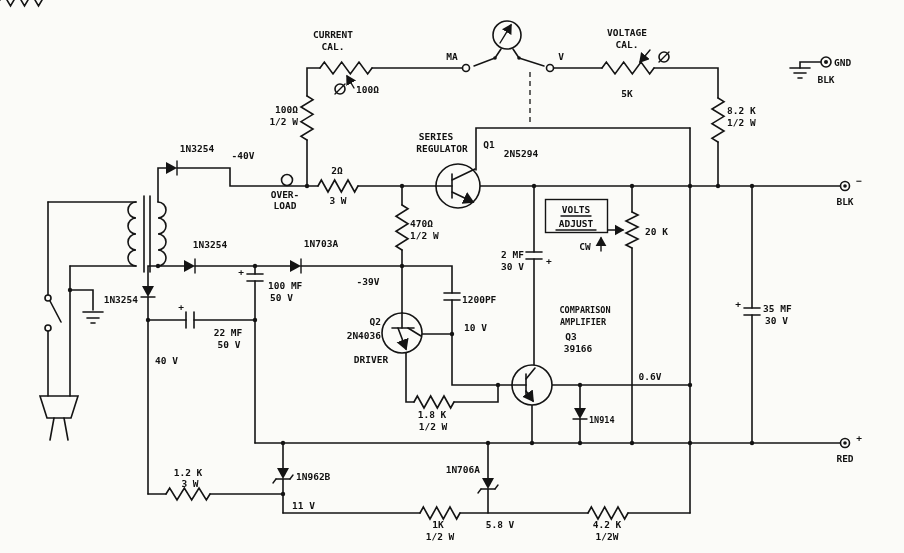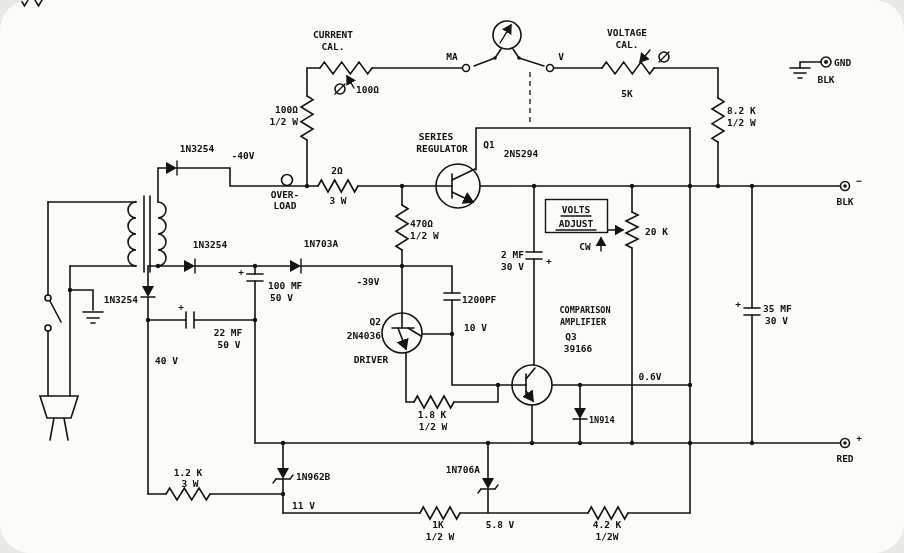--- a/index.html
+++ b/index.html
@@ -1,17 +1,17 @@
 <!DOCTYPE html>
 <html><head>
 <meta charset="utf-8">
 <style>
   html,body{margin:0;padding:0;background:#e8e8e4;}
   .page{width:904px;height:553px;background:#fbfbf8;position:relative;overflow:hidden;
-        font-family:"DejaVu Sans Mono", monospace;border-radius:30px;}
+        font-family:"DejaVu Sans Mono", monospace;}
   svg{display:block;}
   .w{stroke:#141414;stroke-width:1.6;fill:none;stroke-linecap:round;}
   .w2{stroke:#141414;stroke-width:1.4;fill:none;stroke-linecap:round;}
   .dash{stroke:#141414;stroke-width:1.3;fill:none;stroke-dasharray:5 4;}
   .fil{fill:#141414;stroke:none;}
   .open{fill:#fbfbf8;stroke:#141414;stroke-width:1.6;}
   .lbl{font:700 9.5px "DejaVu Sans Mono", monospace;fill:#111;}
   .lbl.small{font-size:8.5px;}
   .mid{text-anchor:middle;} .end{text-anchor:end;}
 </style>

